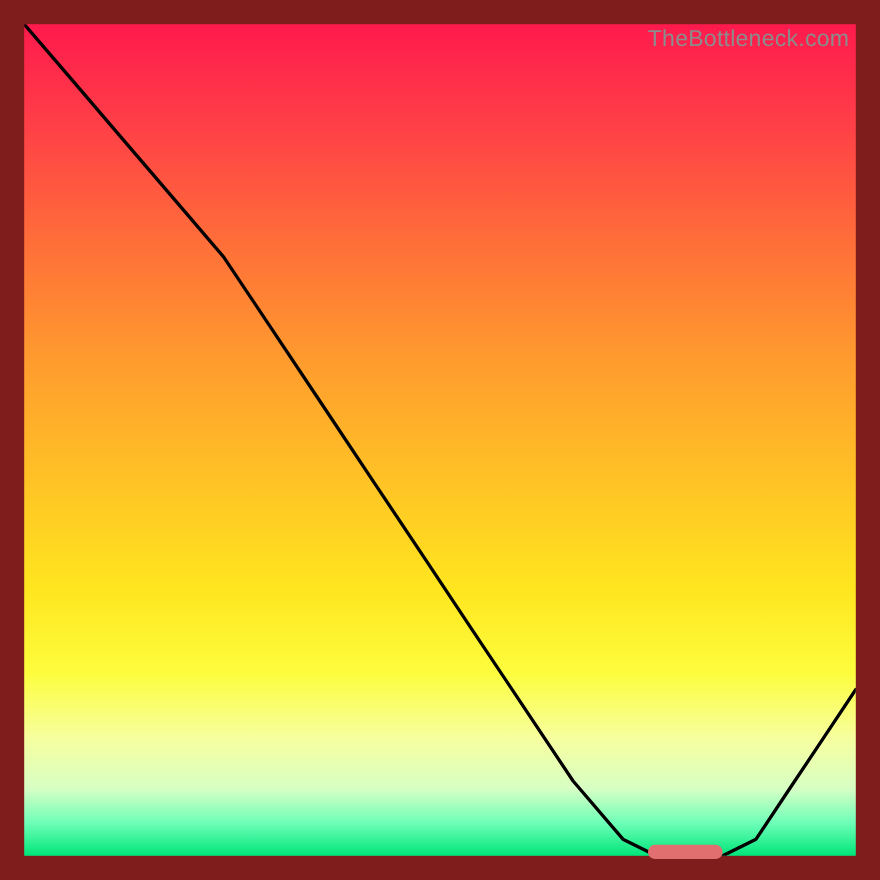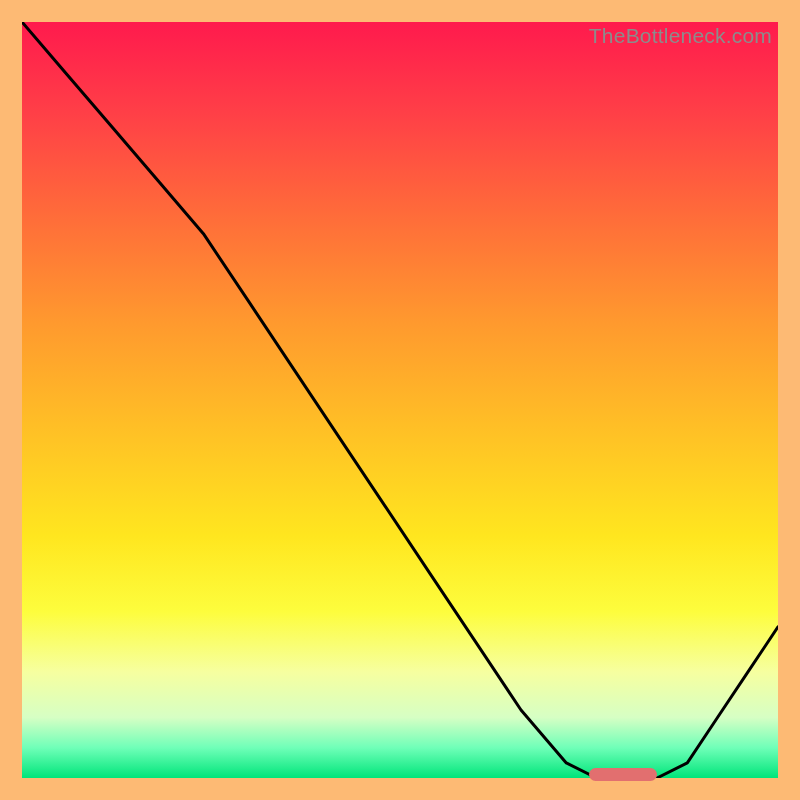--- a/index.html
+++ b/index.html
@@ -8,21 +8,21 @@
     width: 800px;
     height: 800px;
     background: #000;
     overflow: hidden;
     font-family: Arial, Helvetica, sans-serif;
   }
   .frame {
     position: relative;
     width: 800px;
     height: 800px;
-    background: #fdba74;
+    background: #7f1d1d;
   }
   .plot-area {
     position: absolute;
     left: 22px;
     top: 22px;
     width: 756px;
     height: 756px;
     background: linear-gradient(to bottom,
       #ff1a4d 0%,
       #ff3f47 12%,

